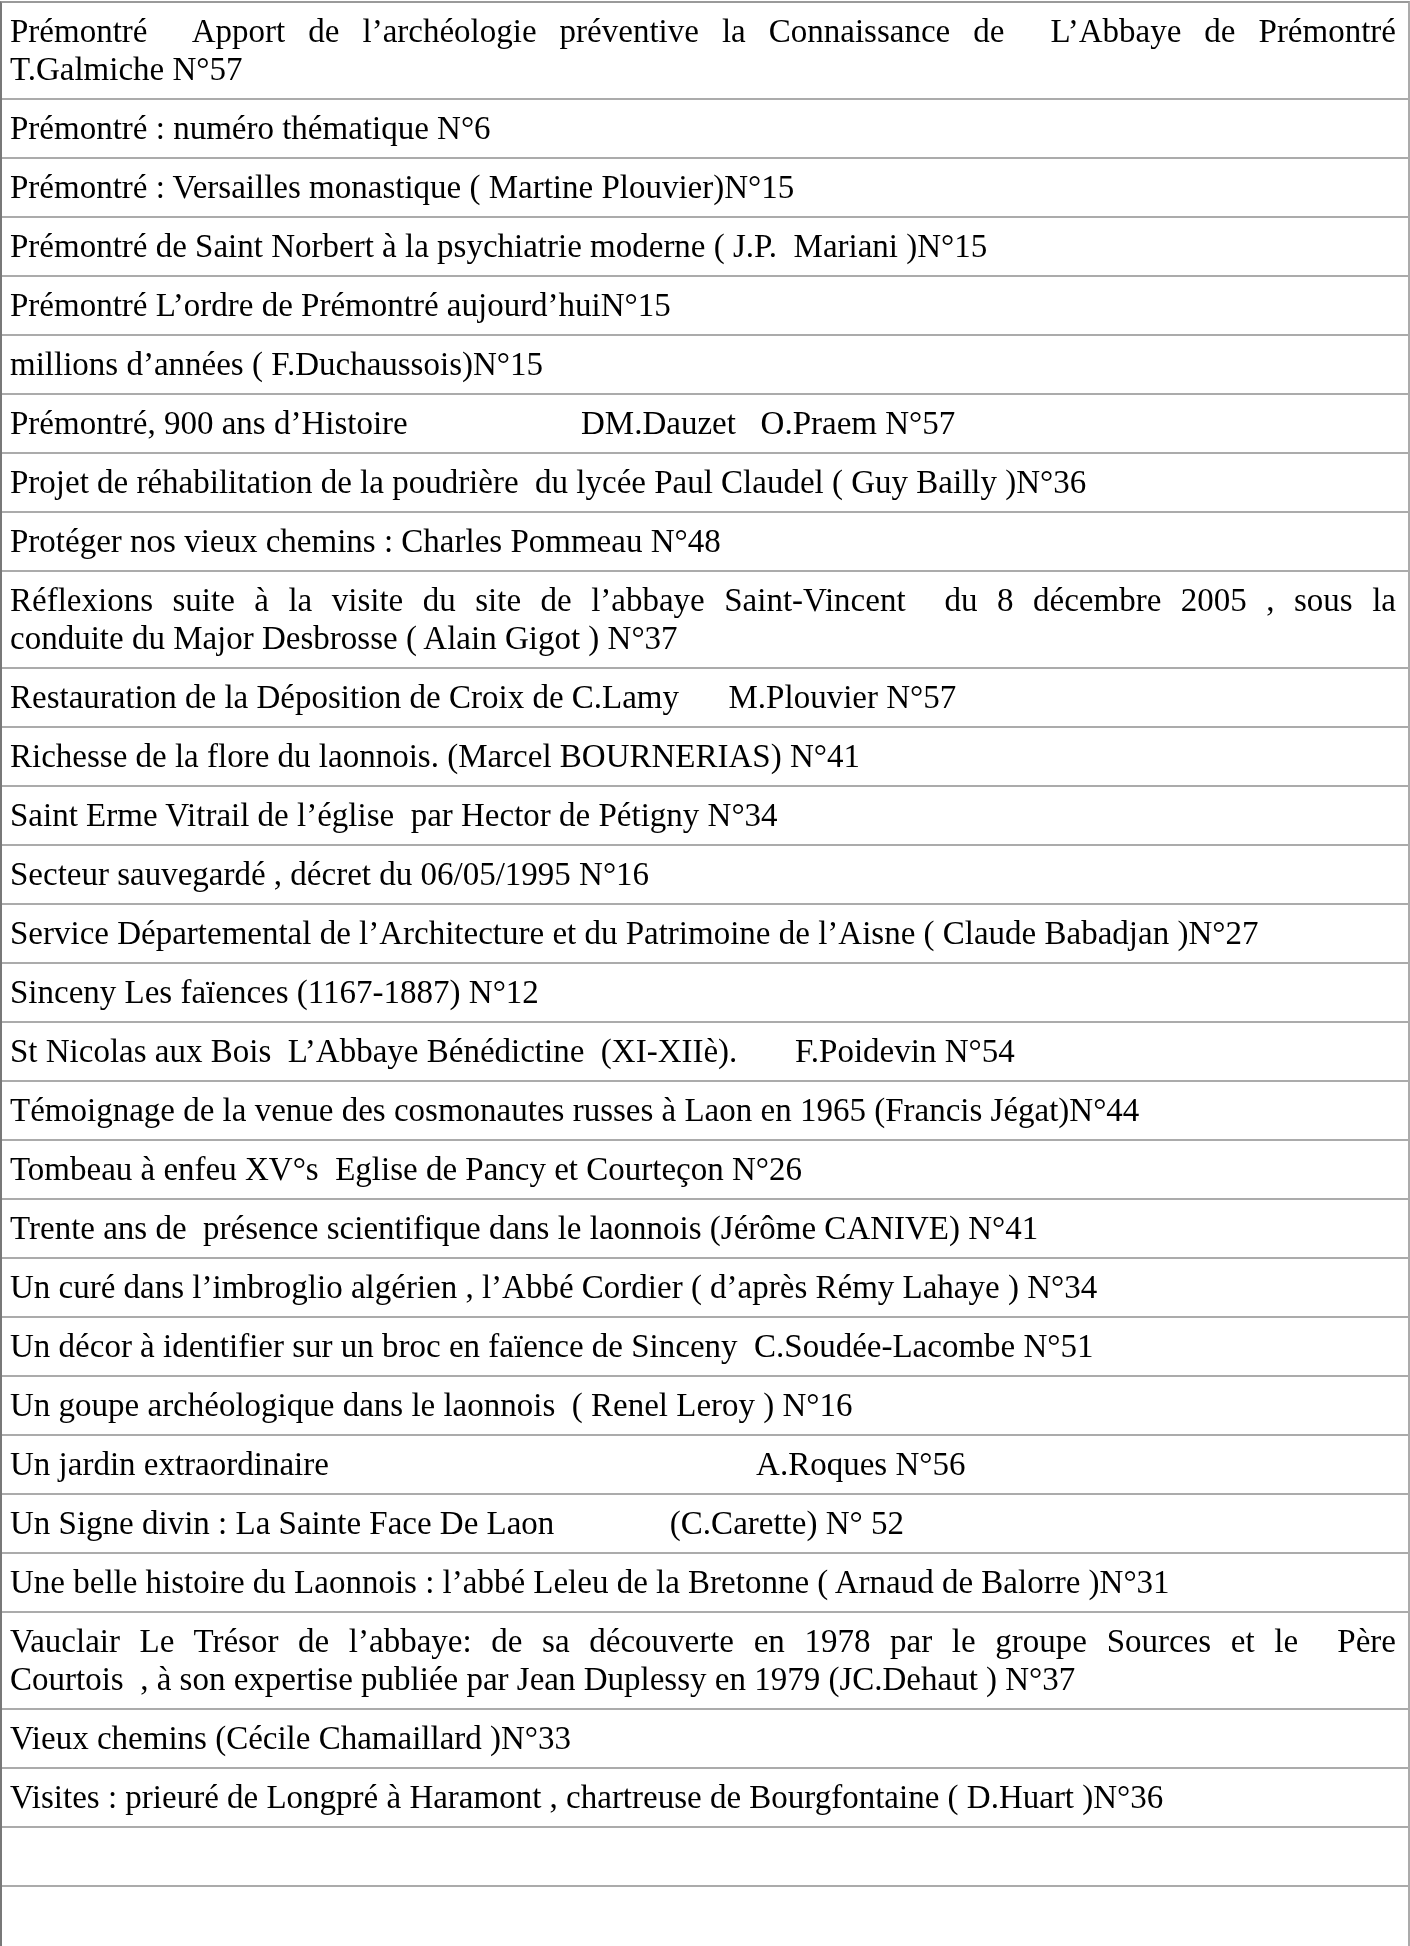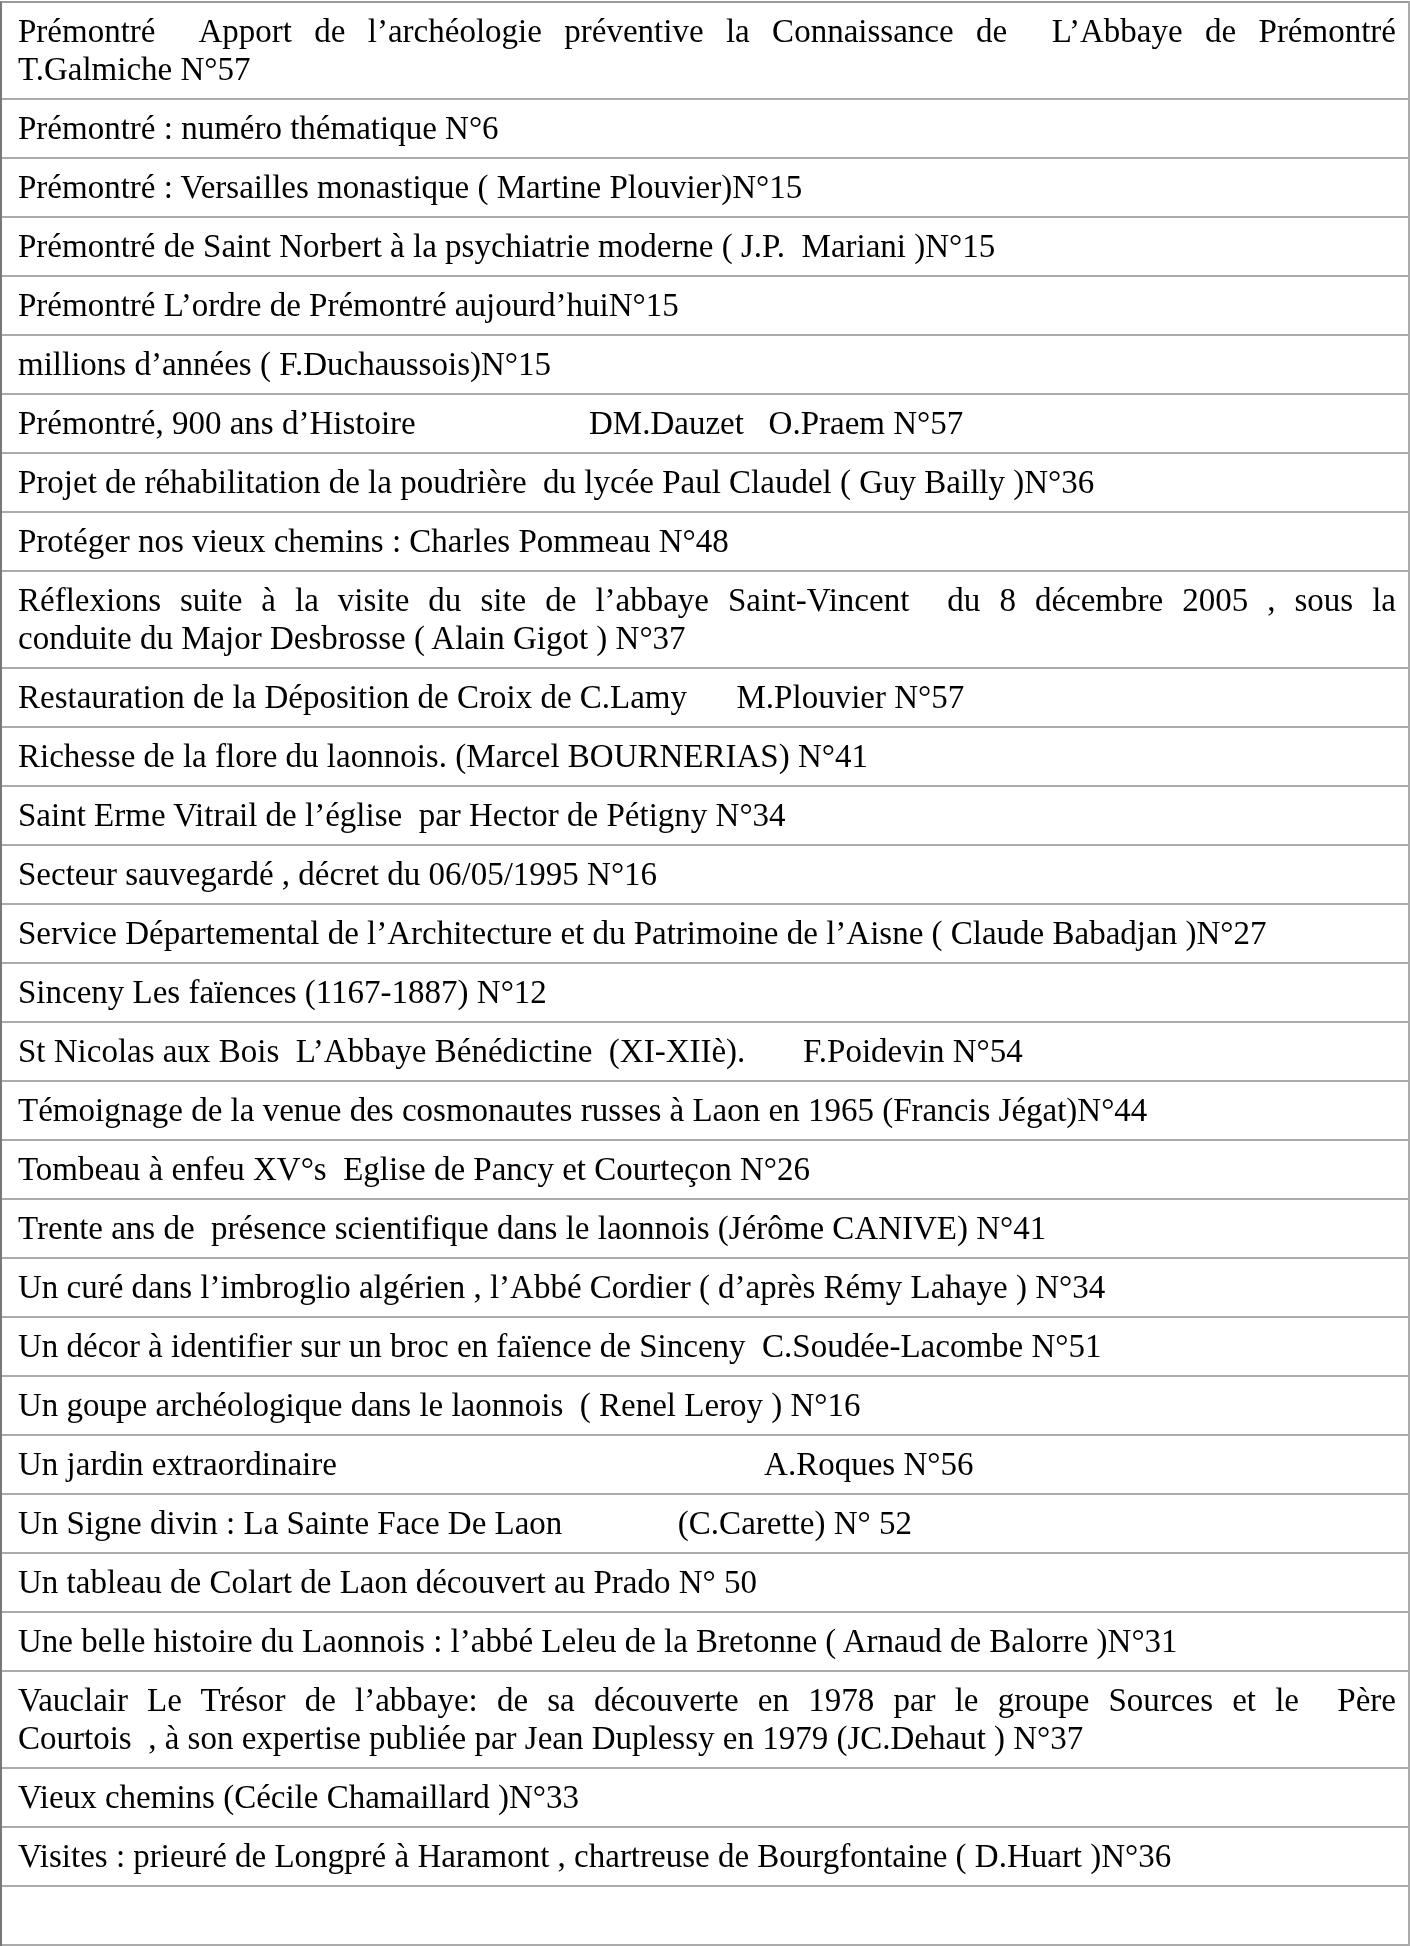--- a/index.html
+++ b/index.html
@@ -20,21 +20,21 @@
     margin-top: 1px;
     border-top: 2px solid #9a9a9a;
     border-left: 2px solid #787878;
     border-right: 2px solid #ababab;
     overflow: hidden;
     background: #ffffff;
   }
   .row {
     box-sizing: border-box;
     border-bottom: 2px solid #ababab;
-    padding: 9px 12px 10px 16px;
+    padding: 9px 12px 10px 8px;
     font-size: 33px;
     line-height: 38px;
     color: #000000;
   }
   .line {
     white-space: pre-wrap;
     min-height: 38px;
   }
   .line.just {
     text-align: justify;
@@ -116,23 +116,20 @@
     <div class="row">
       <div class="line">Un goupe archéologique dans le laonnois  ( Renel Leroy ) N°16</div>
     </div>
     <div class="row">
       <div class="line">Un jardin extraordinaire                                                    A.Roques N°56</div>
     </div>
     <div class="row">
       <div class="line">Un Signe divin : La Sainte Face De Laon              (C.Carette) N° 52</div>
     </div>
     <div class="row">
-      <div class="line">Un tableau de Colart de Laon découvert au Prado N° 50</div>
-    </div>
-    <div class="row">
       <div class="line">Une belle histoire du Laonnois : l’abbé Leleu de la Bretonne ( Arnaud de Balorre )N°31</div>
     </div>
     <div class="row">
       <div class="line just">Vauclair Le Trésor de l’abbaye: de sa découverte en 1978 par le groupe Sources et le  Père</div>
       <div class="line">Courtois  , à son expertise publiée par Jean Duplessy en 1979 (JC.Dehaut ) N°37</div>
     </div>
     <div class="row">
       <div class="line">Vieux chemins (Cécile Chamaillard )N°33</div>
     </div>
     <div class="row">

